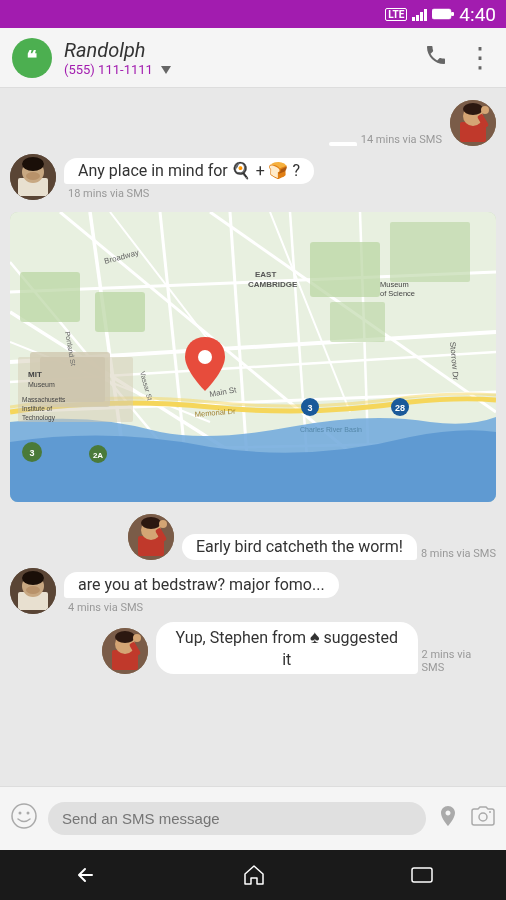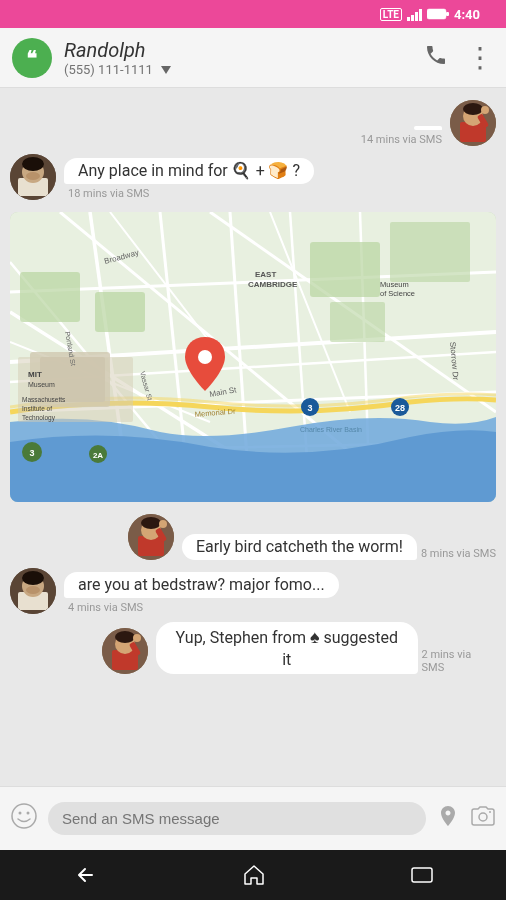--- a/index.html
+++ b/index.html
@@ -9,35 +9,35 @@
       background: #e8e8e8;
       font-family: 'Roboto', Arial, sans-serif;
       overflow: hidden;
       position: relative;
     }
 
     
     .status-bar {
       width: 100%;
       height: 28px;
-      background: #ec4899;
+      background: #a21caf;
       display: flex;
       justify-content: flex-end;
-      padding: 0 26px;
+      padding: 0 10px;
       gap: 6px;
     }
     .status-bar-right {
       display: flex;
       align-items: center;
       gap: 5px;
     }
     .status-text {
       color: white;
-      font-size: 13px;
-      font-weight: bold;
+      font-size: 19px;
+      font-weight: normal;
     }
     .lte-badge {
       color: white;
       font-size: 10px;
       font-weight: bold;
       border: 1px solid white;
       border-radius: 2px;
       padding: 0 2px;
     }
     .signal-bars {
@@ -81,21 +81,21 @@
       flex: 1;
     }
     .contact-name {
       font-size: 20px;
       color: #333;
       font-weight: 400;
       font-style: italic;
     }
     .contact-number {
       font-size: 13px;
-      color: #737373;
+      color: #a21caf;
       display: flex;
       align-items: center;
       gap: 8px;
     }
     .sim-indicator {
       width: 0;
       height: 0;
       border-left: 5px solid transparent;
       border-right: 5px solid transparent;
       border-top: 8px solid #666;
@@ -159,21 +159,20 @@
     
     .first-msg {
       display: flex;
       align-items: flex-end;
       justify-content: flex-end;
       padding: 4px 10px 4px 60px;
       gap: 8px;
     }
     .first-msg .bubble-wrap {
       display: flex;
-      flex-direction: column;
       align-items: flex-end;
     }
 
     
     .map-msg {
       margin: 8px 10px;
       border-radius: 8px;
       overflow: hidden;
       height: 290px;
       background: #c8d8c0;

